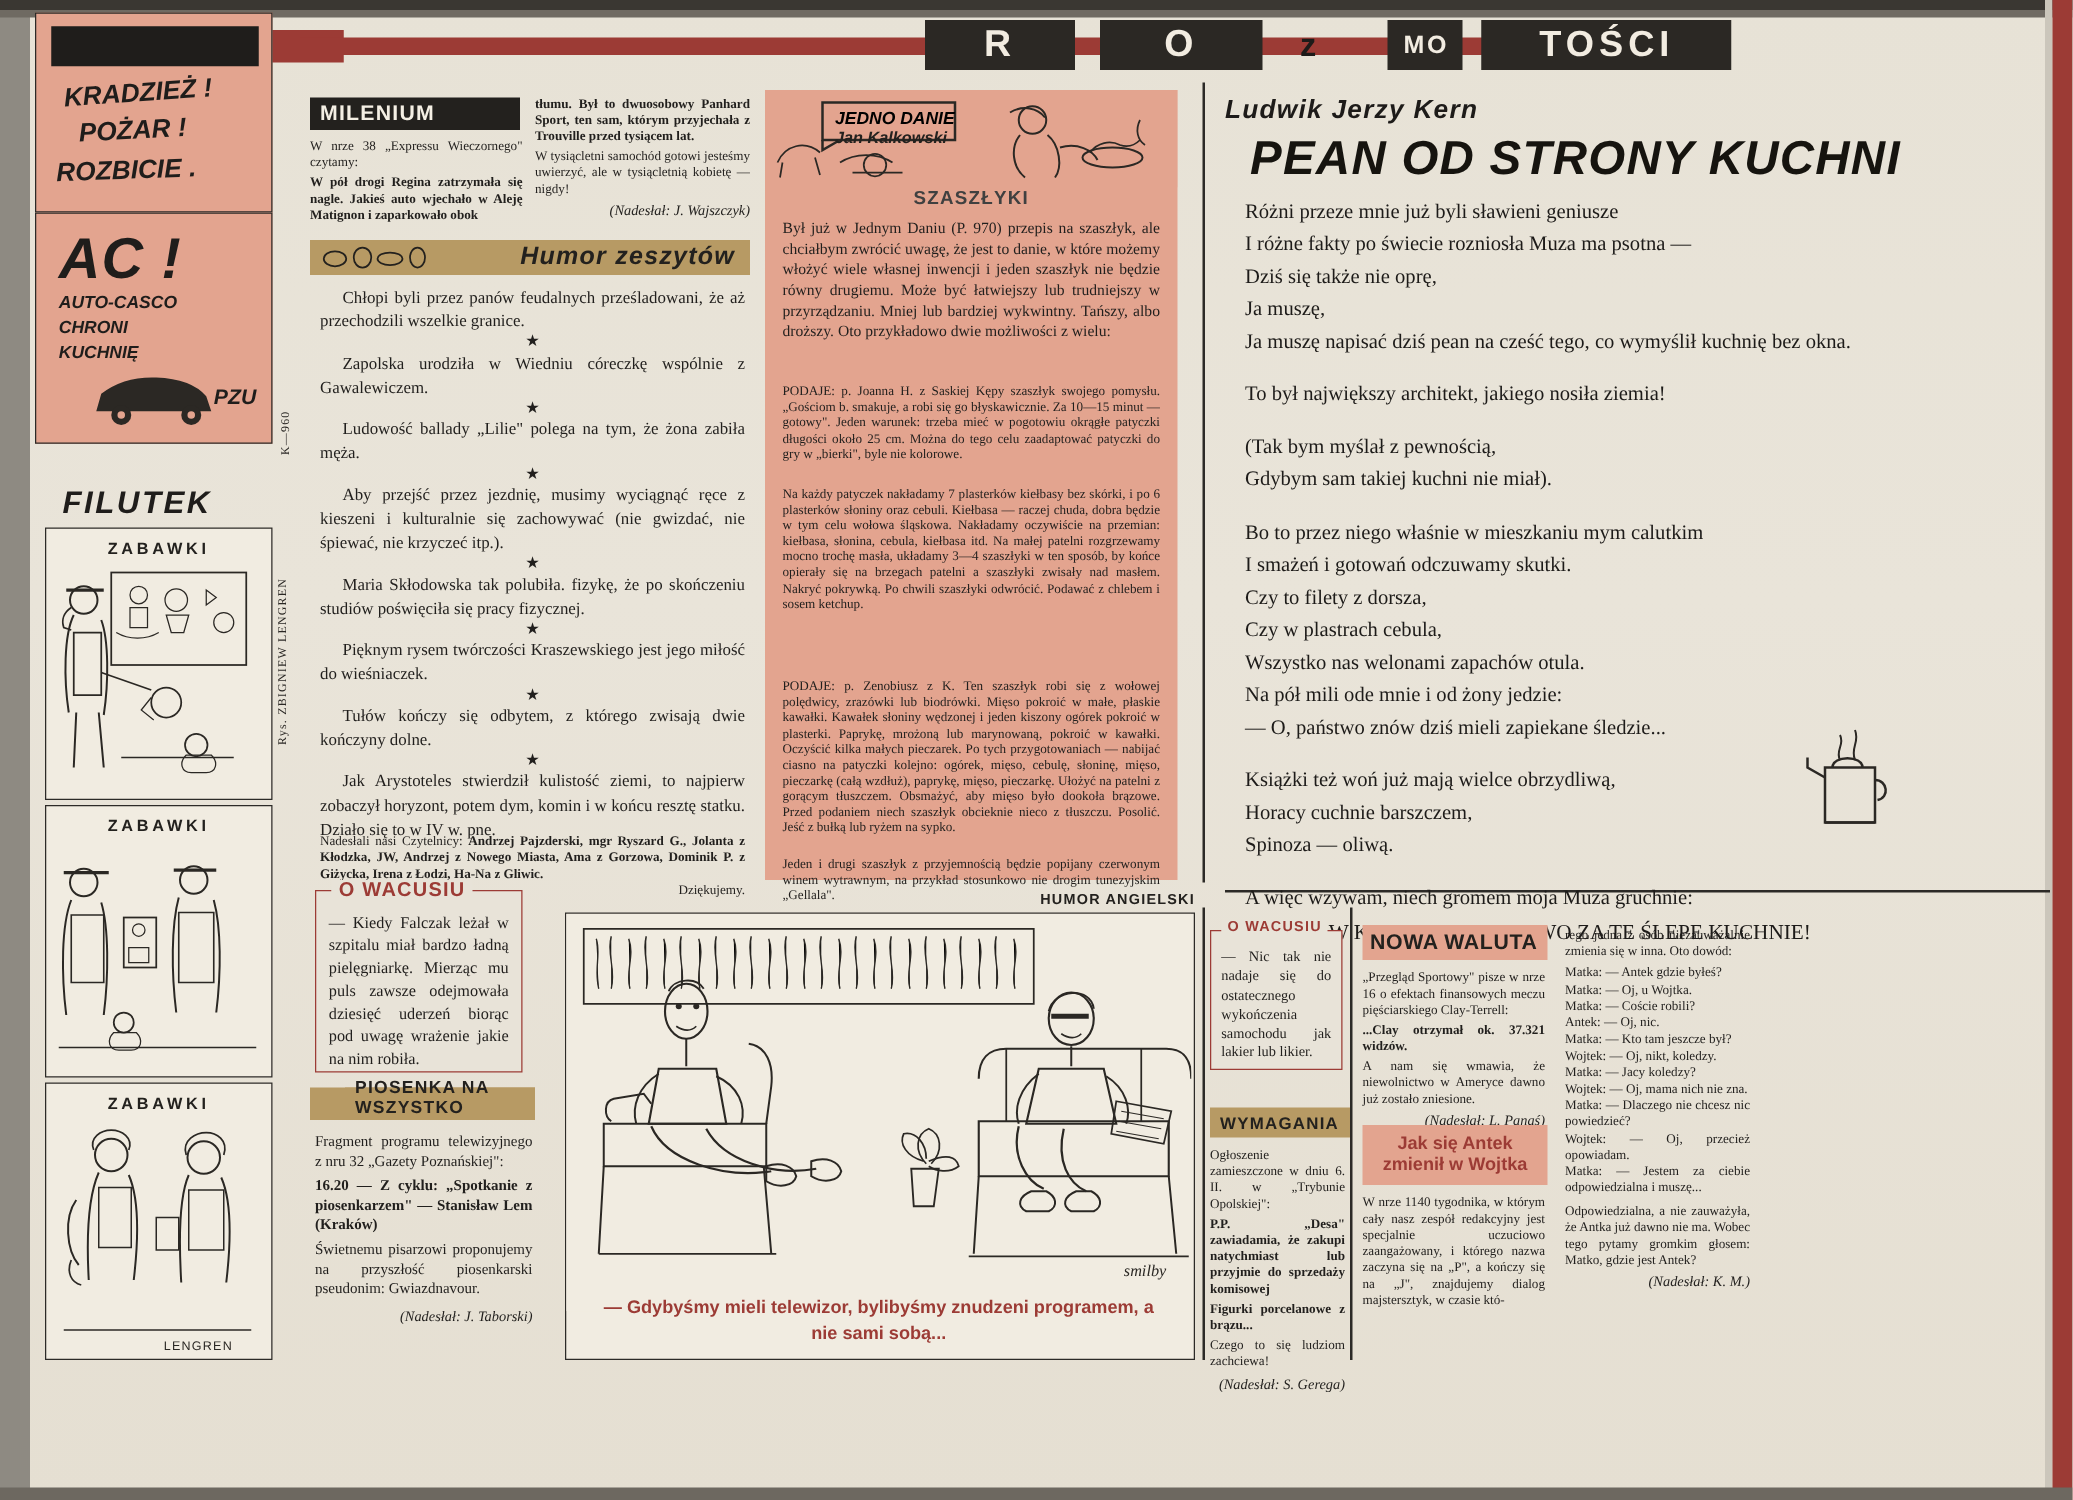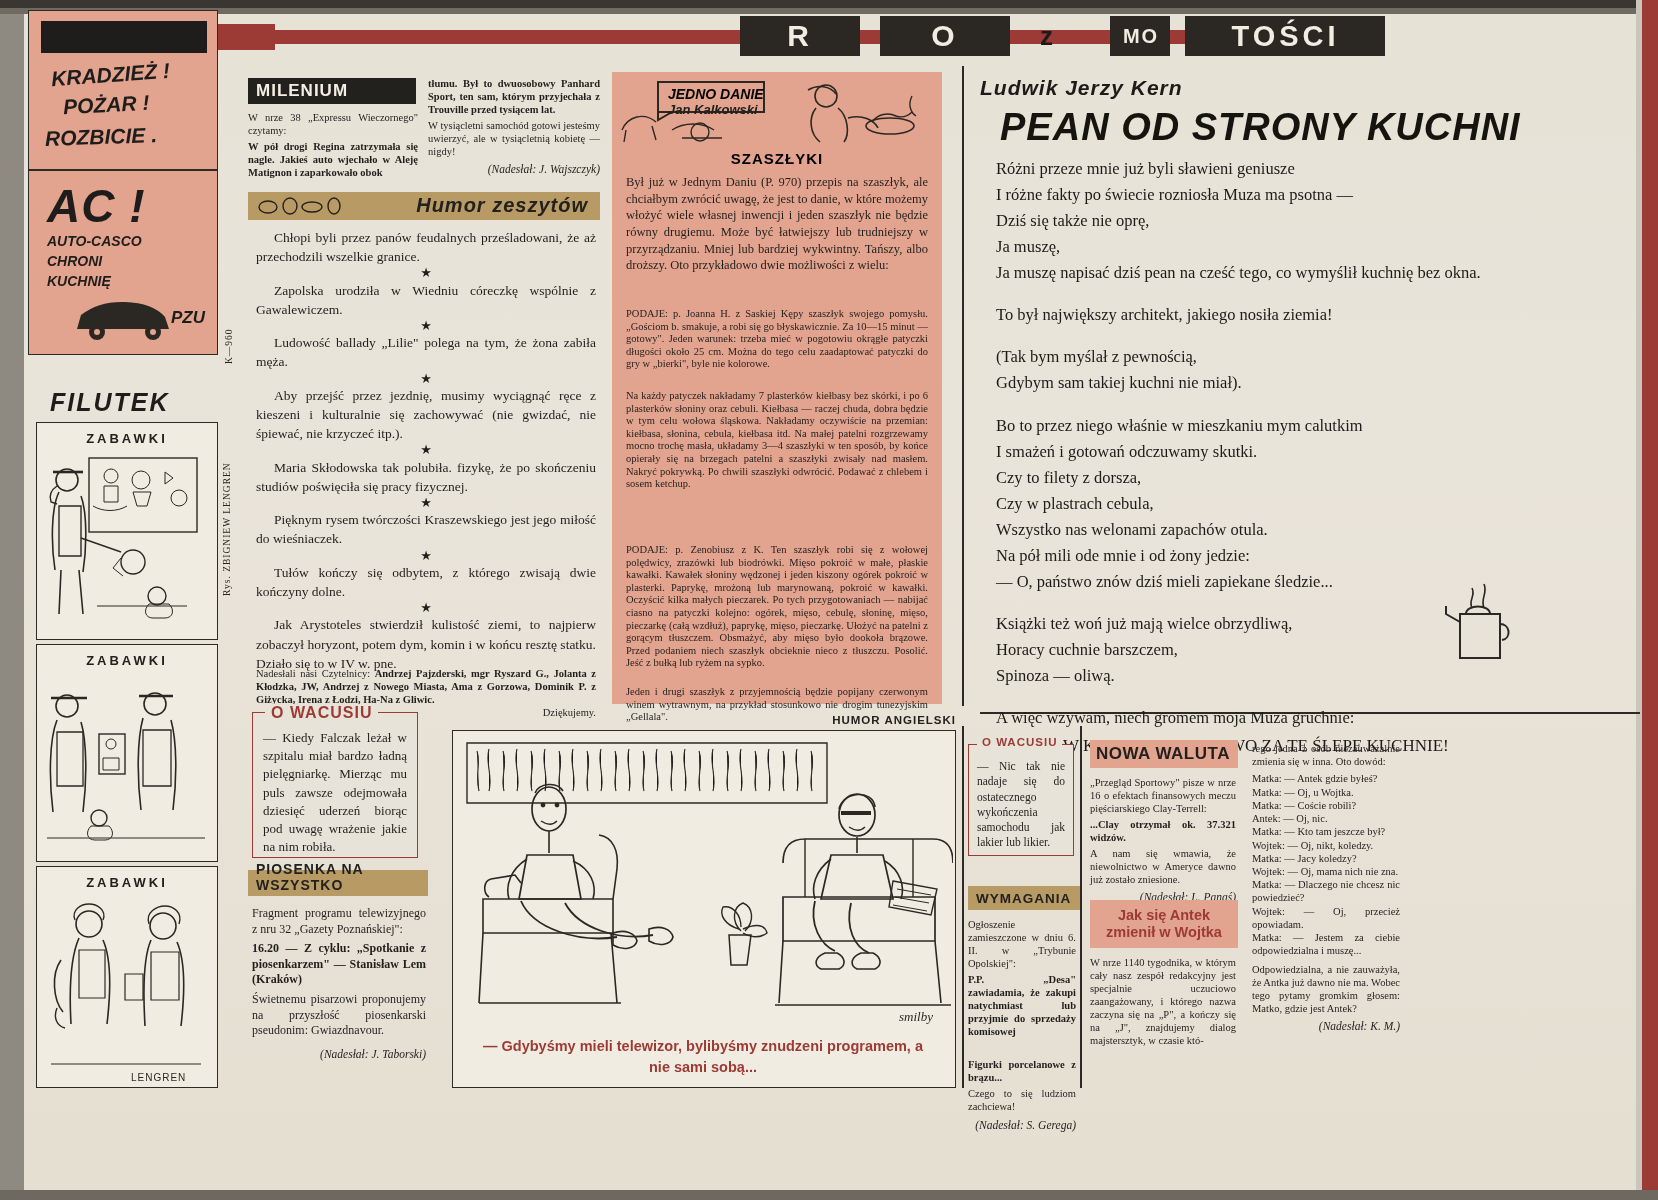--- a/index.html
+++ b/index.html
@@ -235,21 +235,21 @@
     <span class="b">Andrzej Pajzderski, mgr Ryszard G., Jolanta z Kłodzka, JW, Andrzej z Nowego Miasta, Ama z Gorzowa, Dominik P. z Giżycka, Irena z Łodzi, Ha-Na z Gliwic.</span>
     <div style="text-align:right;">Dziękujemy.</div>
   </div>
 
   <div class="box rulebox" style="left:252px;top:712px;width:166px;height:146px;border-color:#9c3b35;background:#e8e3d8;">
     <div style="position:absolute;left:12px;top:-9px;background:#e8e3d8;padding:0 6px;" class="hdr-red">O WACUSIU</div>
     <div class="body-txt md" style="padding:16px 10px 0 10px;font-size:13px;line-height:1.4;">— Kiedy Falczak leżał w szpitalu miał bardzo ładną pielęgniarkę. Mierząc mu puls zawsze odejmowała dziesięć uderzeń biorąc pod uwagę wrażenie jakie na nim robiła.</div>
   </div>
 
   <div class="box" style="left:248px;top:870px;width:180px;height:26px;background:#b79a64;">
-    <div class="hdr-tan" style="height:14px;font-size:14px;">PIOSENKA NA WSZYSTKO</div>
+    <div class="hdr-tan" style="height:14px;font-size:14px;margin-left:28px;">PIOSENKA NA WSZYSTKO</div>
   </div>
   <div class="box body-txt sm" style="left:252px;top:906px;width:174px;">
     <div>Fragment programu telewizyjnego z nru 32 „Gazety Poznańskiej":</div>
     <div class="b" style="margin-top:4px;">16.20 — Z cyklu: „Spotkanie z piosenkarzem" — Stanisław Lem (Kraków)</div>
     <div style="margin-top:4px;">Świetnemu pisarzowi proponujemy na przyszłość piosenkarski pseudonim: Gwiazdnavour.</div>
     <div class="sig" style="margin-top:8px;">(Nadesłał: J. Taborski)</div>
   </div>
 
   <div class="box" style="left:612px;top:72px;width:330px;height:632px;background:#e3a48f;">
 
@@ -267,21 +267,21 @@
       <path d="M300 24c-4 8-2 16 4 20" fill="none" stroke="#2b2824" stroke-width="1.4"></path>
       <path d="M60 58c12-8 30-8 42 0" fill="none" stroke="#2b2824" stroke-width="1.4"></path>
       <circle cx="88" cy="60" r="9" fill="none" stroke="#2b2824" stroke-width="1.4"></circle>
       <path d="M70 66h40" stroke="#2b2824" stroke-width="1.4"></path>
       <path d="M10 58c6-14 22-18 34-8" fill="none" stroke="#2b2824" stroke-width="1.4"></path>
       <path d="M14 58l-2 12M40 54l4 14" stroke="#2b2824" stroke-width="1.4"></path>
     </svg>
     <div style="position:absolute;left:56px;top:14px;font-family:'Liberation Sans',sans-serif;font-weight:bold;font-style:italic;font-size:14px;color:#000000;">JEDNO DANIE</div>
     <div style="position:absolute;left:56px;top:30px;font-family:'Liberation Sans',sans-serif;font-weight:bold;font-style:italic;font-size:13px;color:#23211e;">Jan Kalkowski</div>
 
-    <div style="position:absolute;left:0;top:78px;width:330px;text-align:center;font-family:'Liberation Sans',sans-serif;font-weight:bold;font-size:15px;letter-spacing:1px;color:#000000;">SZASZŁYKI</div>
+    <div style="position:absolute;left:0;top:78px;width:330px;text-align:center;font-family:'Liberation Sans',sans-serif;font-weight:bold;font-size:15px;letter-spacing:1px;color:#404040;">SZASZŁYKI</div>
 
     <div class="body-txt" style="position:absolute;left:14px;top:102px;width:302px;font-size:12.5px;line-height:1.33;">Był już w Jednym Daniu (P. 970) przepis na szaszłyk, ale chciałbym zwrócić uwagę, że jest to danie, w które możemy włożyć wiele własnej inwencji i jeden szaszłyk nie będzie równy drugiemu. Może być łatwiejszy lub trudniejszy w przyrządzaniu. Mniej lub bardziej wykwintny. Tańszy, albo droższy. Oto przykładowo dwie możliwości z wielu:</div>
     <div class="body-txt" style="position:absolute;left:14px;top:236px;width:302px;font-size:10.5px;line-height:1.2;">PODAJE: p. Joanna H. z Saskiej Kępy szaszłyk swojego pomysłu. „Gościom b. smakuje, a robi się go błyskawicznie. Za 10—15 minut — gotowy". Jeden warunek: trzeba mieć w pogotowiu okrągłe patyczki długości około 25 cm. Można do tego celu zaadaptować patyczki do gry w „bierki", byle nie kolorowe.</div>
     <div class="body-txt" style="position:absolute;left:14px;top:318px;width:302px;font-size:10.5px;line-height:1.2;">Na każdy patyczek nakładamy 7 plasterków kiełbasy bez skórki, i po 6 plasterków słoniny oraz cebuli. Kiełbasa — raczej chuda, dobra będzie w tym celu wołowa śląskowa. Nakładamy oczywiście na przemian: kiełbasa, słonina, cebula, kiełbasa itd. Na małej patelni rozgrzewamy mocno trochę masła, układamy 3—4 szaszłyki w ten sposób, by końce opierały się na brzegach patelni a szaszłyki zwisały nad masłem. Nakryć pokrywką. Po chwili szaszłyki odwrócić. Podawać z chlebem i sosem ketchup.</div>
     <div class="body-txt" style="position:absolute;left:14px;top:472px;width:302px;font-size:10.5px;line-height:1.2;">PODAJE: p. Zenobiusz z K. Ten szaszłyk robi się z wołowej polędwicy, zrazówki lub biodrówki. Mięso pokroić w małe, płaskie kawałki. Kawałek słoniny wędzonej i jeden kiszony ogórek pokroić w plasterki. Paprykę, mrożoną lub marynowaną, pokroić w kawałki. Oczyścić kilka małych pieczarek. Po tych przygotowaniach — nabijać ciasno na patyczki kolejno: ogórek, mięso, cebulę, słoninę, mięso, pieczarkę (całą wzdłuż), paprykę, mięso, pieczarkę. Ułożyć na patelni z gorącym tłuszczem. Obsmażyć, aby mięso było dookoła brązowe. Przed podaniem niech szaszłyk obcieknie nieco z tłuszczu. Posolić. Jeść z bułką lub ryżem na sypko.</div>
     <div class="body-txt" style="position:absolute;left:14px;top:614px;width:302px;font-size:10.5px;line-height:1.2;">Jeden i drugi szaszłyk z przyjemnością będzie popijany czerwonym winem wytrawnym, na przykład stosunkowo nie drogim tunezyjskim „Gellala".</div>
   </div>
 
   <div style="position:absolute;right:702px;top:714px;font-family:'Liberation Sans',sans-serif;font-weight:bold;font-size:11.5px;letter-spacing:1px;color:#23211e;">HUMOR ANGIELSKI</div>
   <div class="box rulebox" style="left:452px;top:730px;width:504px;height:358px;background:#f1ece1;">
@@ -389,21 +389,21 @@
     <div style="position:absolute;left:8px;top:-9px;background:#e8e3d8;padding:0 5px;font-size:11.5px;" class="hdr-red">O WACUSIU</div>
     <div class="body-txt" style="padding:14px 8px 0 8px;font-size:11.5px;line-height:1.33;">— Nic tak nie nadaje się do ostatecznego wykończenia samochodu jak lakier lub likier.</div>
   </div>
 
   <div class="box" style="left:968px;top:886px;width:112px;height:24px;background:#b79a64;">
     <div class="hdr-tan" style="height:24px;font-size:13.5px;">WYMAGANIA</div>
   </div>
   <div class="box body-txt" style="left:968px;top:918px;width:108px;font-size:10.5px;line-height:1.24;">
     <div>Ogłoszenie zamieszczone w dniu 6. II. w „Trybunie Opolskiej":</div>
     <div class="b" style="margin-top:3px;">P.P. „Desa" zawiadamia, że zakupi natychmiast lub przyjmie do sprzedaży komisowej</div>
-    <div class="b" style="margin-top:20px;">Figurki porcelanowe z brązu...</div>
+    <div class="b" style="margin-top:3px;">Figurki porcelanowe z brązu...</div>
     <div style="margin-top:3px;">Czego to się ludziom zachciewa!</div>
     <div class="sig" style="margin-top:5px;">(Nadesłał: S. Gerega)</div>
   </div>
 
   <div class="box" style="left:1090px;top:740px;width:148px;height:28px;background:#e3a48f;">
     <div style="height:28px;display:flex;align-items:center;padding:0 6px;font-family:'Liberation Sans',sans-serif;font-weight:bold;font-size:17px;letter-spacing:0.5px;color:#23211e;">NOWA WALUTA</div>
   </div>
   <div class="box body-txt" style="left:1090px;top:776px;width:146px;font-size:10.5px;line-height:1.24;">
     <div>„Przegląd Sportowy" pisze w nrze 16 o efektach finansowych meczu pięściarskiego Clay-Terrell:</div>
     <div class="b" style="margin-top:3px;">...Clay otrzymał ok. 37.321 widzów.</div>

